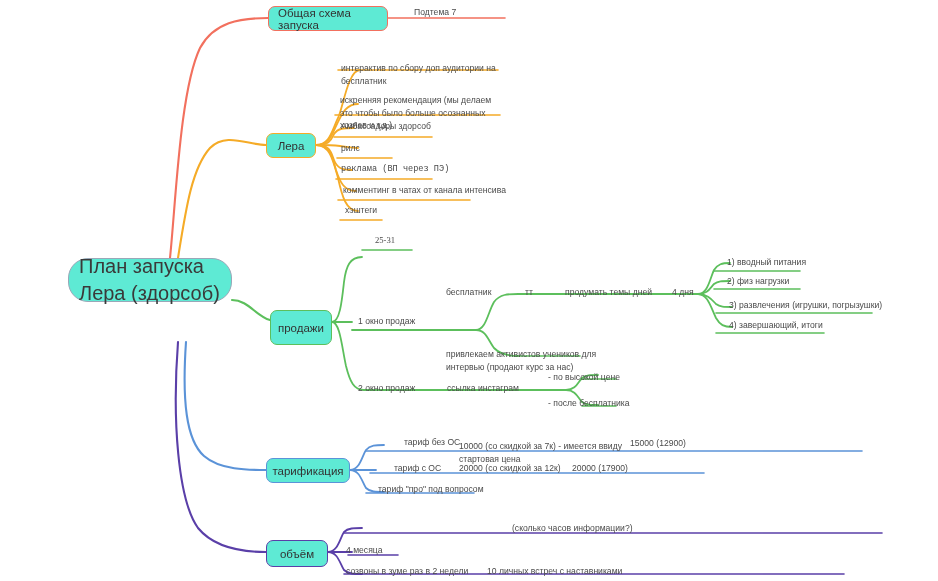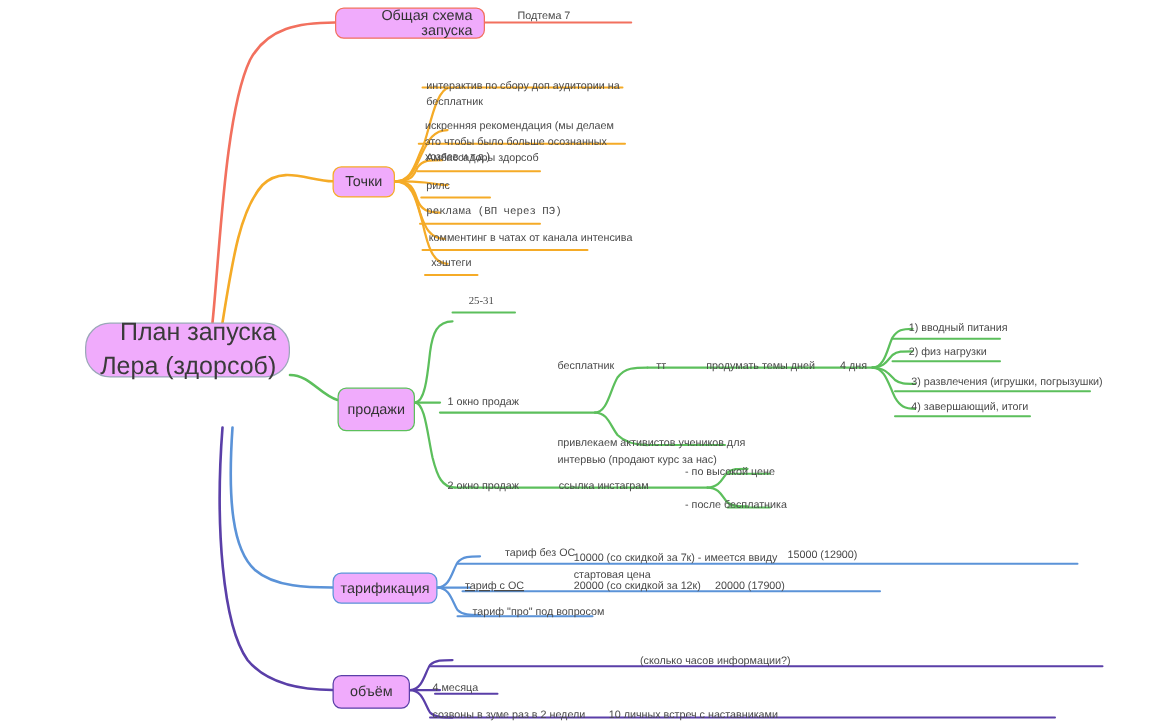--- a/index.html
+++ b/index.html
@@ -8,22 +8,22 @@
     font-family:"Liberation Sans","DejaVu Sans",sans-serif;
     overflow:hidden;position:relative;
   }
   #canvas{position:absolute;left:0;top:0;width:938px;height:581px;}
   svg.links{position:absolute;left:0;top:0;width:938px;height:581px;pointer-events:none;}
 
   .node{position:absolute;box-sizing:border-box;}
 
   
   .boxed{
-    border-radius:7px;background:#f0abfc;border:1.6px solid #999;
-    display:flex;align-items:center;justify-content:center;text-align:right;
+    border-radius:7px;background:#5eead4;border:1.6px solid #999;
+    display:flex;align-items:center;justify-content:center;text-align:left;
   }
   .root{
     border:1.6px solid #9aa7b8;border-radius:20px;
     font-size:20px;font-weight:normal;color:#3a3a3a;line-height:1.35;
     padding:8px 10px;
   }
   .branchbox{font-size:11.5px;color:#333;padding:5px 9px;font-weight:normal;}
 
   
   .leaf{
@@ -123,21 +123,21 @@
   </div>
 
   <div class="node boxed branchbox c-red" style="left:268px;top:6px;width:120px;height:25px;">
     <span>Общая схема запуска</span>
   </div>
   <div class="leaf nowrap" style="left:414px;top:6px;">
     <span>Подтема 7</span>
   </div>
 
   <div class="node boxed branchbox c-orange" style="left:266px;top:133px;width:50px;height:25px;">
-    <span>Точки</span>
+    <span>Лера</span>
   </div>
 
   <div class="leaf" style="left:341px;top:50px;width:155px;">
     <span>интерактив по сбору доп аудитории на бесплатник</span>
   </div>
   <div class="leaf" style="left:340px;top:82px;width:160px;">
     <span>искренняя рекомендация (мы делаем это чтобы было больше осознанных хозяев и т.д.)</span>
   </div>
   <div class="leaf nowrap" style="left:341px;top:120px;">
     <span>Амбассадоры здорсоб</span>
@@ -216,21 +216,21 @@
   <div class="leaf nowrap" style="left:378px;top:436px;margin-left:26px;">
     <span>тариф без ОС</span>
   </div>
   <div class="leaf" style="left:459px;top:428px;width:180px;">
     <span>10000 (со скидкой за 7к) - имеется ввиду стартовая цена</span>
   </div>
   <div class="leaf nowrap" style="left:630px;top:437px;">
     <span>15000 (12900)</span>
   </div>
 
-  <div class="leaf nowrap" style="left:372px;top:462px;text-decoration:underline;">
+  <div class="leaf nowrap" style="left:394px;top:462px;">
     <span>тариф с ОС</span>
   </div>
   <div class="leaf nowrap" style="left:459px;top:462px;">
     <span>20000 (со скидкой за 12к)</span>
   </div>
   <div class="leaf nowrap" style="left:572px;top:462px;">
     <span>20000 (17900)</span>
   </div>
 
   <div class="leaf nowrap" style="left:378px;top:483px;">

